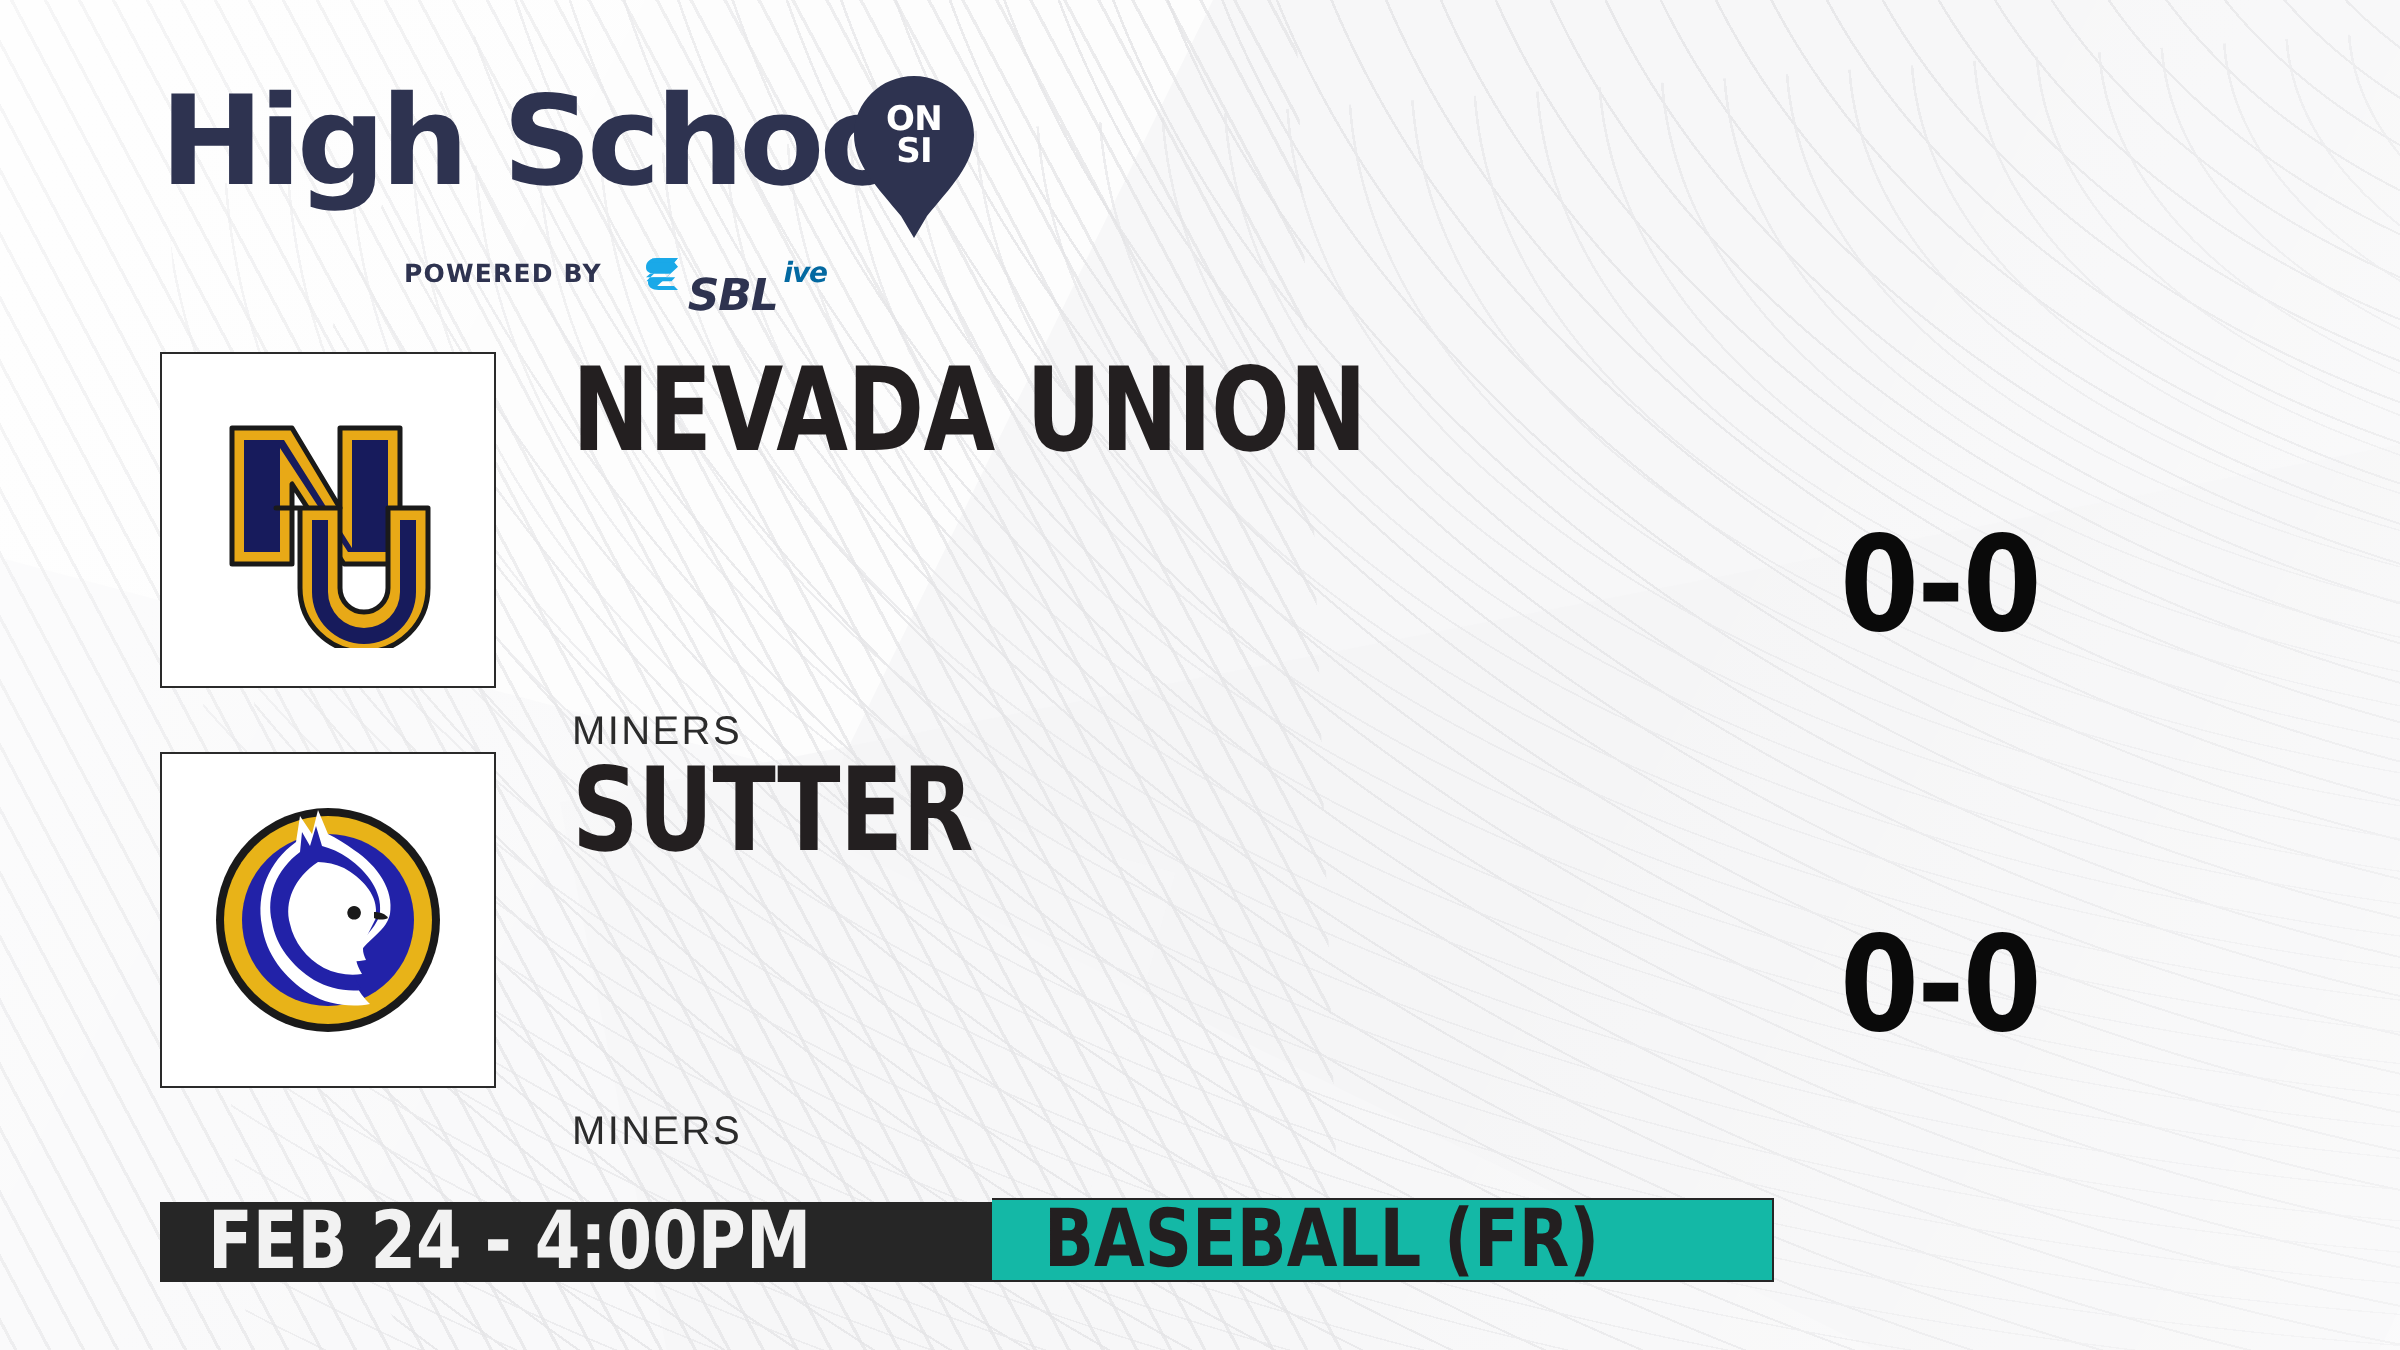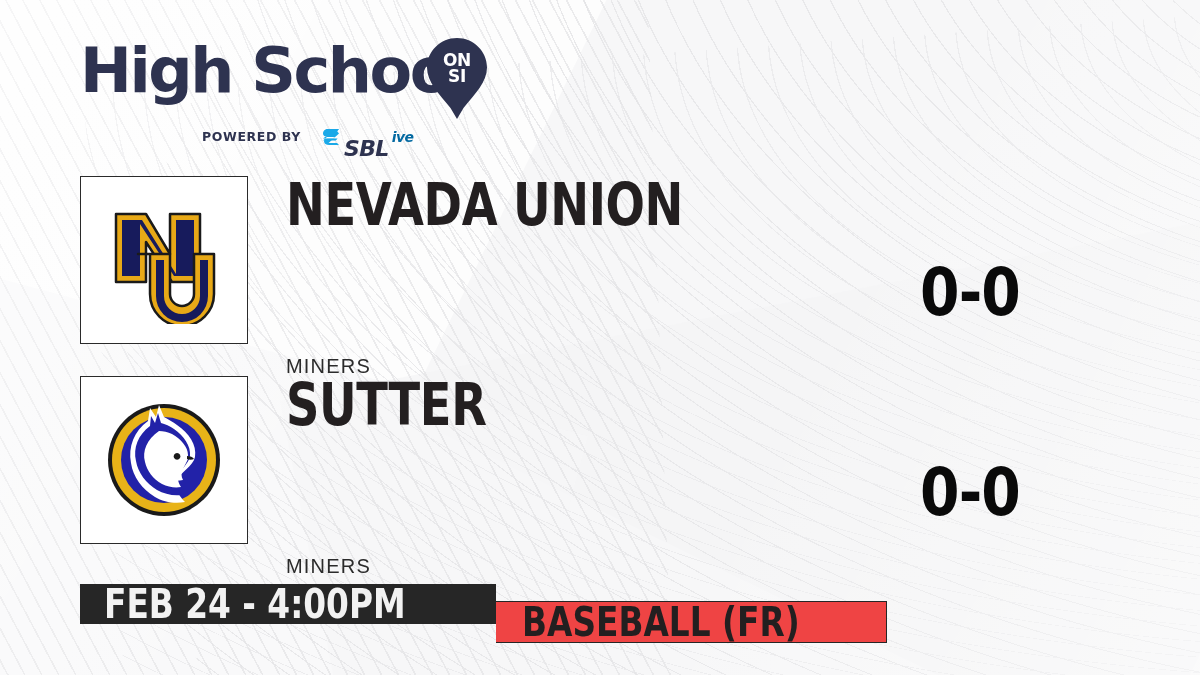--- a/index.html
+++ b/index.html
@@ -238,41 +238,41 @@
   #score-away { left: 860px; top: 260px; }
   #score-home { left: 860px; top: 460px; }
 
   
   .banner {
     position: absolute;
     left: 80px;
     top: 567px;
     height: 74px;
     display: flex;
-    align-items: center;
+    align-items: flex-end;
   }
   .banner-datetime {
     background: #262626;
     display: flex;
     align-items: center;
     padding: 0 24px;
   }
   .banner-datetime span {
     font-family: "DejaVu Sans", sans-serif;
     font-weight: 700;
     font-size: 40px;
     line-height: 40px;
     letter-spacing: 0px;
     color: #f2f2f2;
     transform: scaleX(0.82);
     transform-origin: left center;
     white-space: nowrap;
   }
   .banner-sport {
-    background: #ef4444;
+    background: #14b8a6;
     border: 1.5px solid #262626;
     border-left: none;
     box-sizing: border-box;
     display: flex;
     align-items: center;
     padding: 0 26px;
     margin-top: 36px;
   }
   .banner-sport span {
     font-family: "DejaVu Sans", sans-serif;

